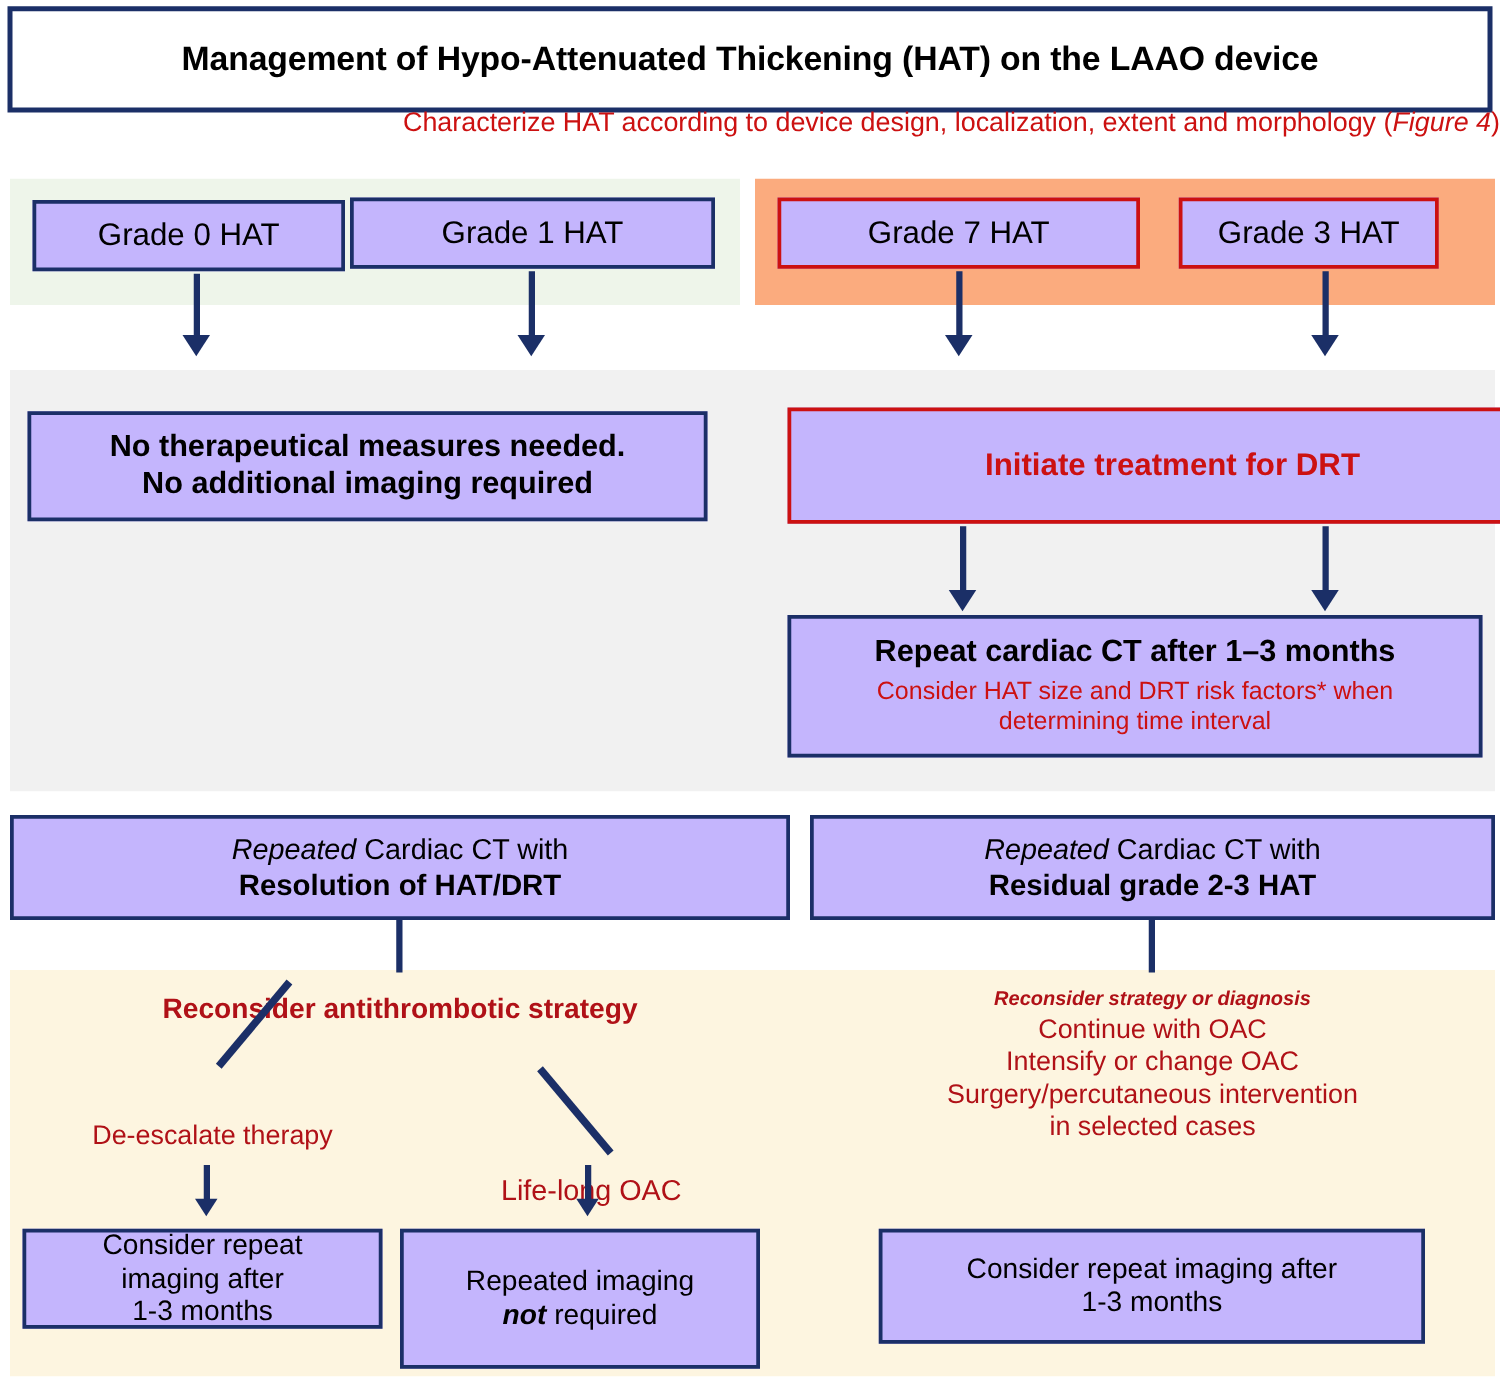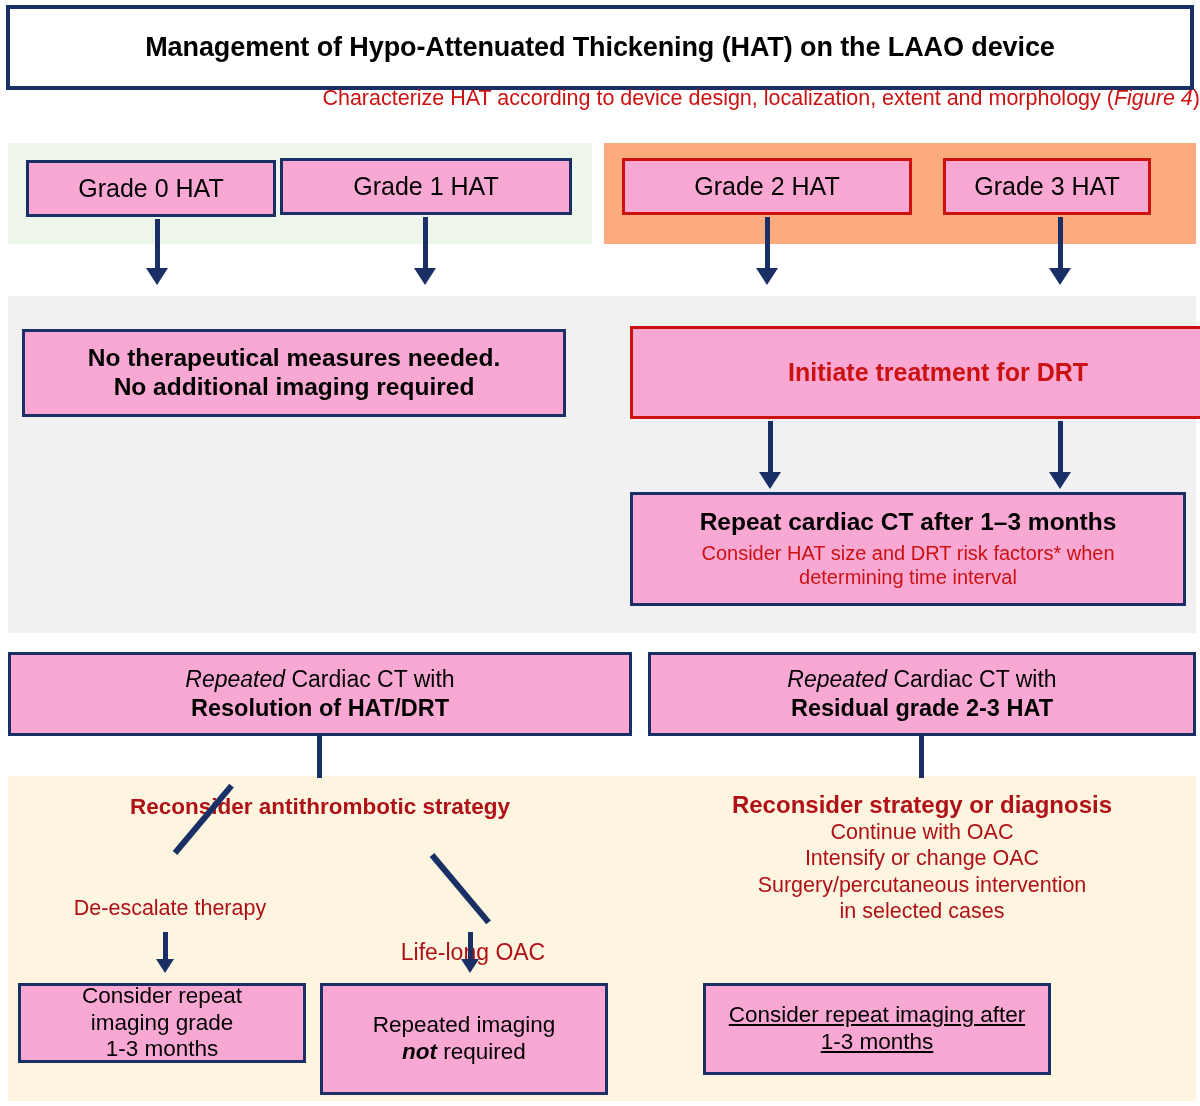--- a/index.html
+++ b/index.html
@@ -23,21 +23,21 @@
   .panel { position: absolute; }
   #panel-green  { left: 8px;   top: 143px; width: 584px;  height: 101px; background: #eef5ea; }
   #panel-orange { left: 604px; top: 143px; width: 592px;  height: 101px; background: #fbab7e; }
   #panel-gray   { left: 8px;   top: 296px; width: 1188px; height: 337px; background: #f1f1f1; }
   #panel-cream  { left: 8px;   top: 776px; width: 1188px; height: 325px; background: #fdf5e0; }
 
   
   .box {
     position: absolute;
     box-sizing: border-box;
-    background: #f9a8d4;
+    background: #c4b5fd;
     border: 3px solid #1b2f67;
     display: flex;
     flex-direction: column;
     align-items: center;
     justify-content: center;
     text-align: center;
     color: #000000;
     line-height: 1.18;
   }
   .box.red { border-color: #cc1111; }
@@ -115,27 +115,27 @@
     font-size: 21.5px; font-weight: normal;
   }
   #branch-lifelong {
     left: 345px; top: 938px; width: 256px;
     font-size: 23px; font-weight: normal;
   }
   #reconsider-right {
     left: 648px; top: 790px; width: 548px;
     font-size: 21.5px; font-weight: normal;
   }
-  #reconsider-right .hdr { font-weight: bold; font-size: 24px; }
+  #reconsider-right .hdr { font-weight: bold; font-size: 16px; font-style: italic; }
 
   
   .outcome-box { padding: 2px 6px; font-size: 22.5px; font-weight: normal; }
   #out-1 { left: 18px;  top: 983px; width: 288px; height: 80px; }
   #out-2 { left: 320px; top: 983px; width: 288px; height: 112px; }
-  #out-3 { left: 703px; top: 983px; width: 348px; height: 92px; text-decoration: underline; }
+  #out-3 { left: 703px; top: 983px; width: 437px; height: 92px; }
   #out-2 b { font-weight: bold; font-style: italic; }
 
   
   .vline {
     position: absolute;
     background: #1b2f67;
     width: 5px;
   }
   .arrow-head {
     position: absolute;
@@ -174,21 +174,21 @@
     <span>Characterize HAT according to device design, localization, extent and morphology (</span><span class="it">Figure 4</span><span>)</span>
   </div>
 
   <div class="box grade-box" id="grade0">
     <span>Grade 0 HAT</span>
   </div>
   <div class="box grade-box" id="grade1">
     <span>Grade 1 HAT</span>
   </div>
   <div class="box grade-box red" id="grade2">
-    <span>Grade 2 HAT</span>
+    <span>Grade 7 HAT</span>
   </div>
   <div class="box grade-box red" id="grade3">
     <span>Grade 3 HAT</span>
   </div>
 
   <div class="vline" style="left:155px; top:219px; height:52px;"></div>
   <div class="arrow-head" style="left:146px; top:268px;"></div>
 
   <div class="vline" style="left:423px; top:217px; height:54px;"></div>
   <div class="arrow-head" style="left:414px; top:268px;"></div>
@@ -256,21 +256,21 @@
   <div class="cream-text" id="reconsider-right">
     <div class="hdr">Reconsider strategy or diagnosis</div>
     <div>Continue with OAC</div>
     <div>Intensify or change OAC</div>
     <div>Surgery/percutaneous intervention</div>
     <div>in selected cases</div>
   </div>
 
   <div class="box outcome-box" id="out-1">
     <span>Consider repeat</span>
-    <span>imaging grade</span>
+    <span>imaging after</span>
     <span>1-3 months</span>
   </div>
 
   <div class="box outcome-box" id="out-2">
     <span>Repeated imaging</span>
     <span><b>not</b><span> required</span></span>
   </div>
 
   <div class="box outcome-box" id="out-3">
     <span>Consider repeat imaging after</span>

